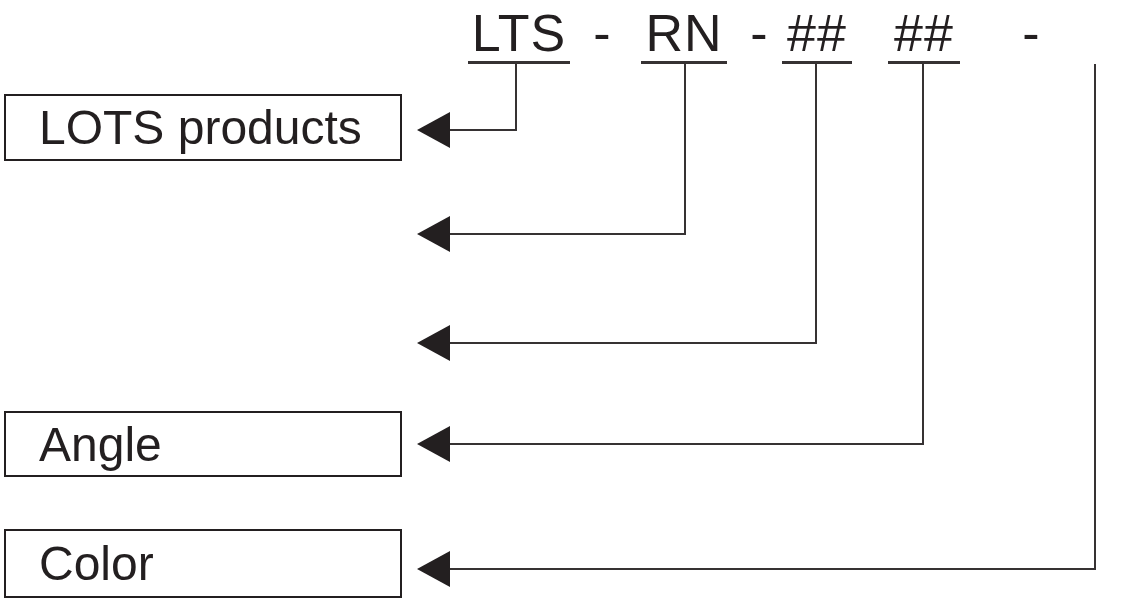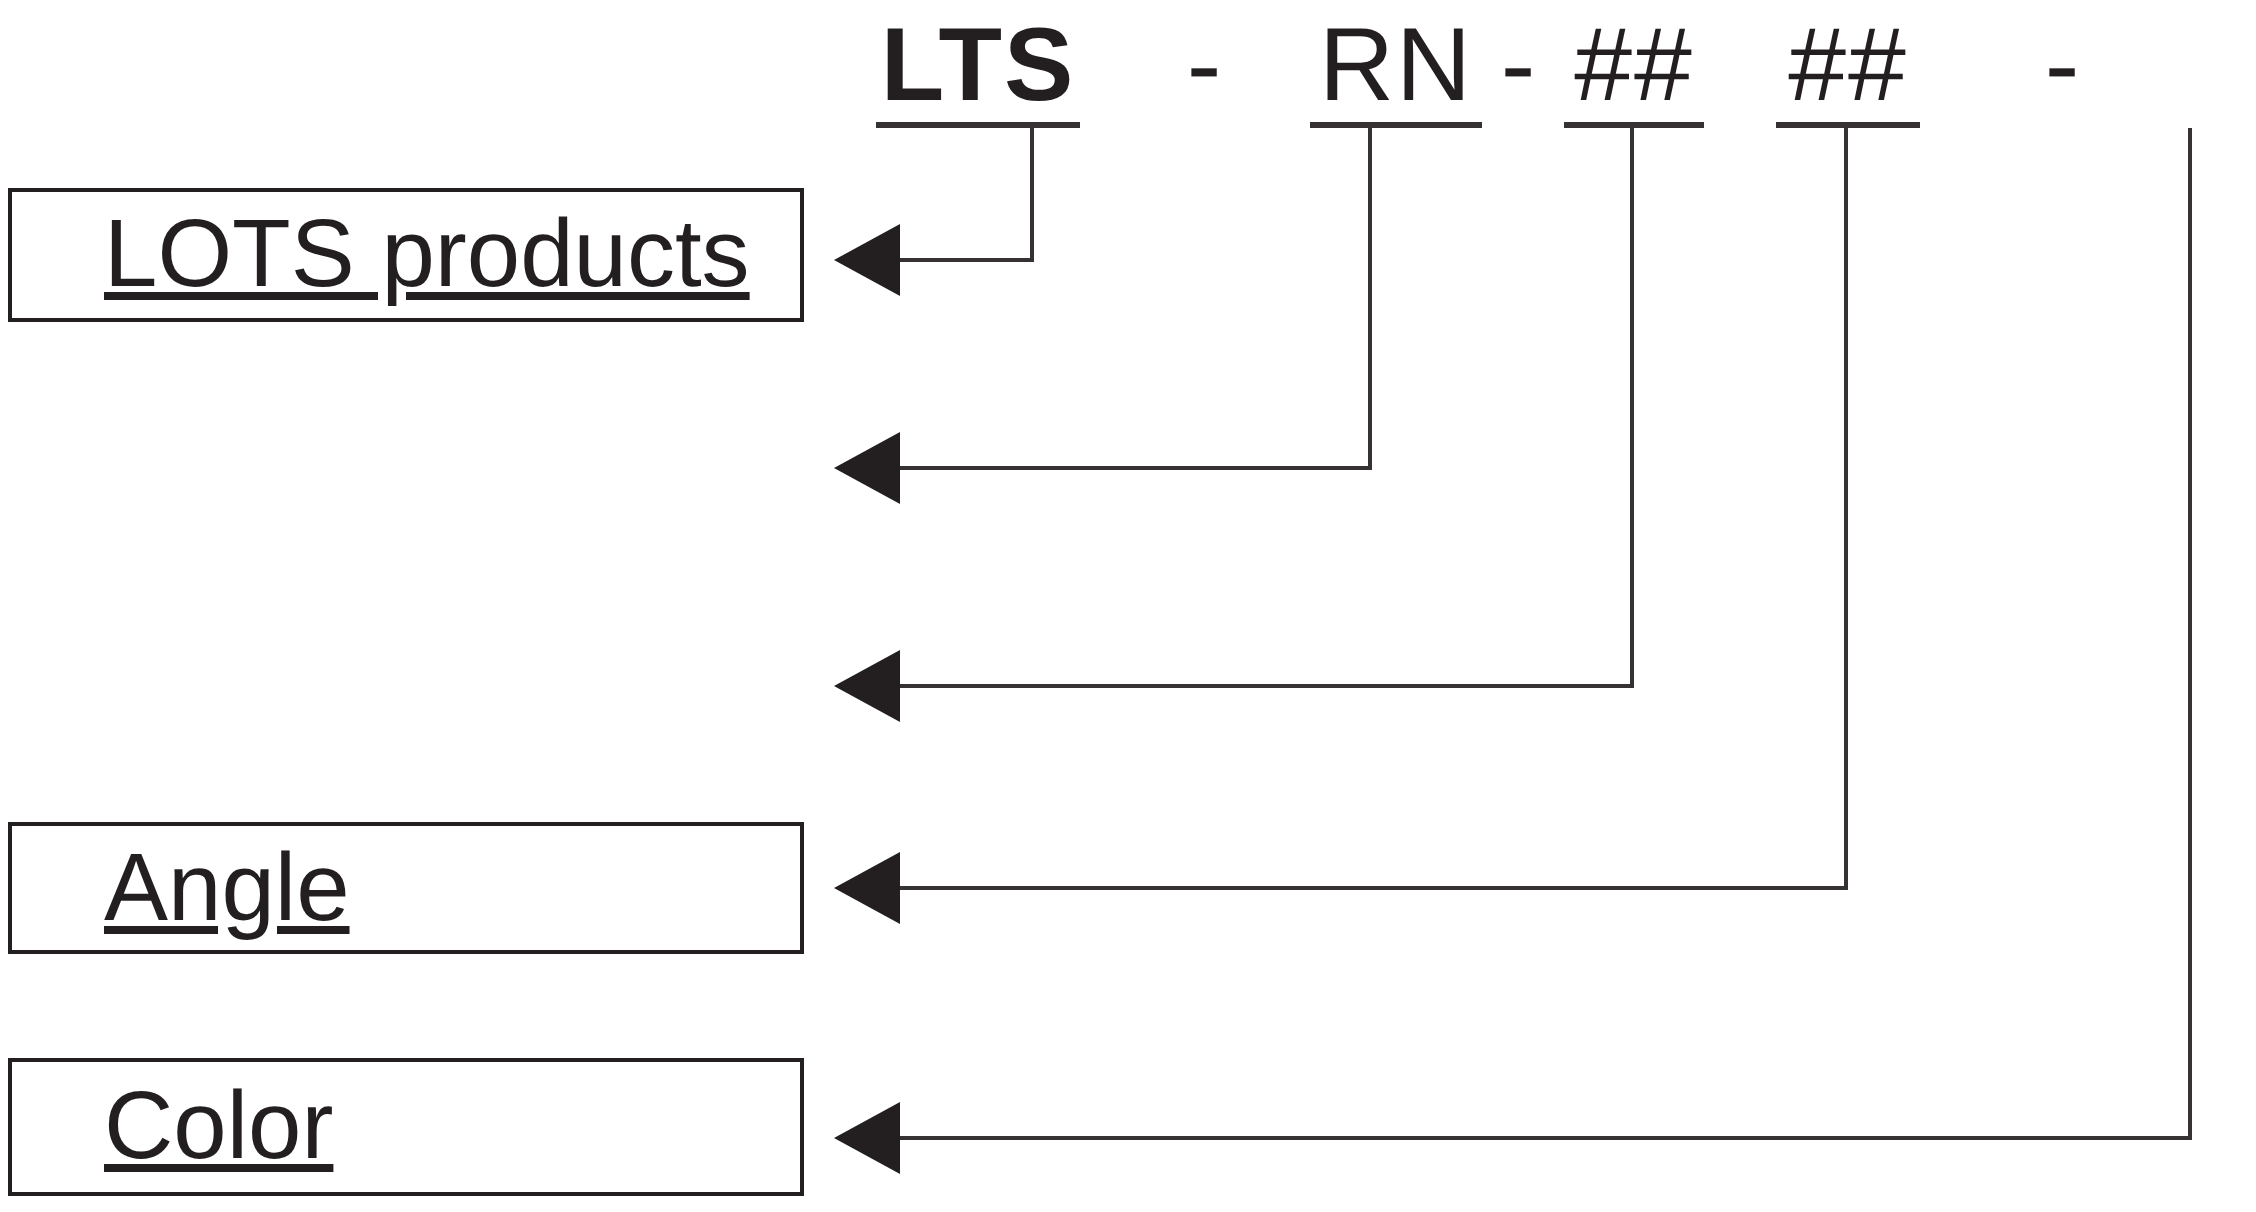--- a/index.html
+++ b/index.html
@@ -51,34 +51,33 @@
   
   .label-box {
     position: absolute;
     left: 4px;
     width: 398px;
     box-sizing: border-box;
     border: 2px solid var(--ink);
     background: var(--bg);
     display: flex;
     align-items: center;
-    padding-left: 46px;
+    padding-left: 33px;
     font-size: 48px;
     white-space: nowrap;
-    text-decoration: underline;
   }
 </style>
 </head>
 <body>
 
 <div class="canvas">
 
-  <div class="seg" style="left:438px; width:102px;font-weight:bold;">LTS</div>
+  <div class="seg" style="left:468px; width:102px;">LTS</div>
   <div class="dash" style="left:592px;">-</div>
-  <div class="seg" style="left:641px; width:86px;margin-left:14px;">RN</div>
+  <div class="seg" style="left:641px; width:86px;">RN</div>
   <div class="dash" style="left:749px;">-</div>
   <div class="seg" style="left:782px; width:70px;">##</div>
   <div class="seg" style="left:888px; width:72px;">##</div>
   <div class="dash" style="left:1021px;">-</div>
 
   <div class="vline" style="left:515px; top:64px; height:65px;"></div>
   <div class="hline" style="left:449px; top:129px; width:68px;"></div>
   <div class="arrowhead" style="left:417px; top:112px;"></div>
 
   <div class="vline" style="left:684px; top:64px; height:169px;"></div>

